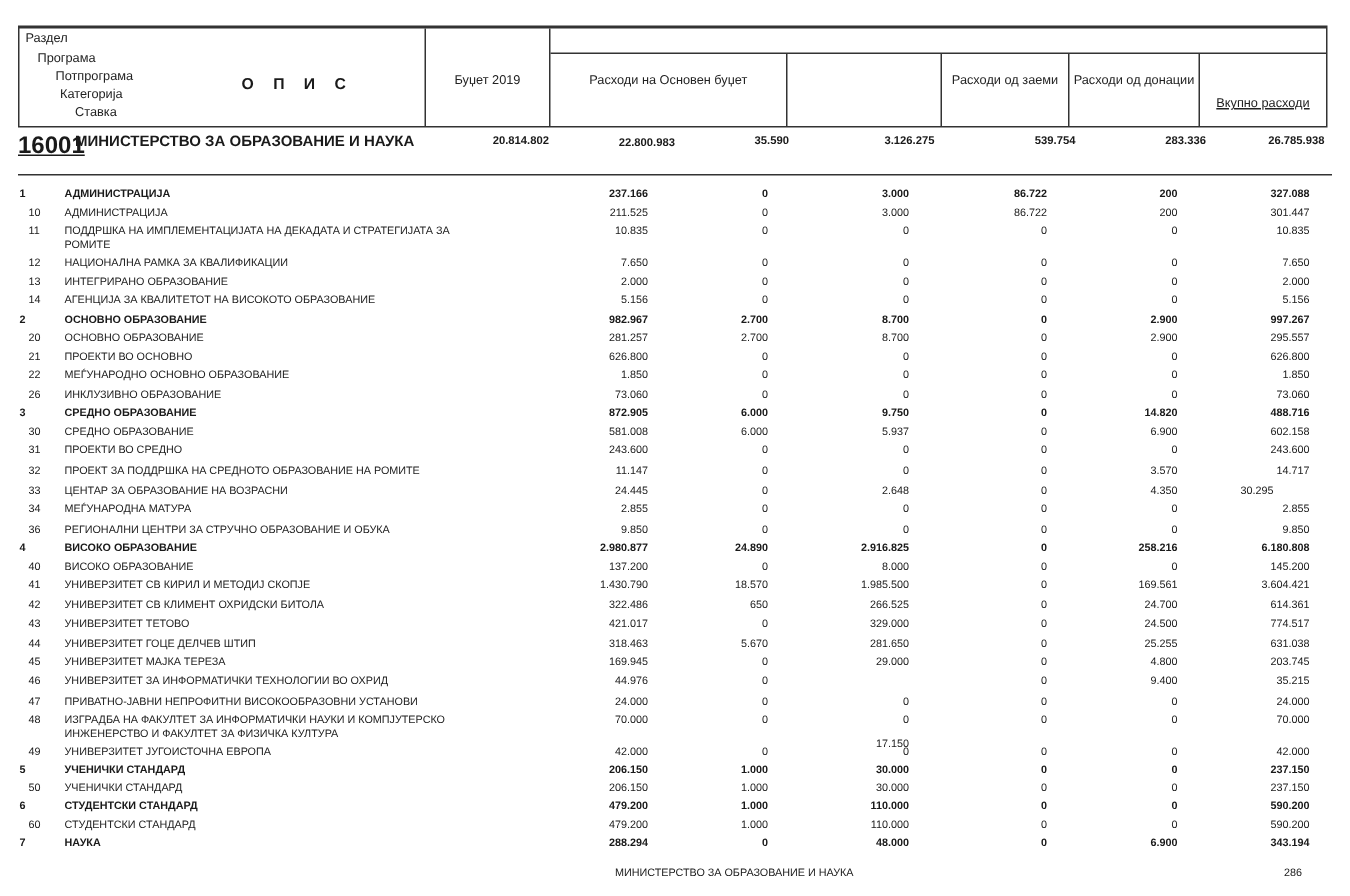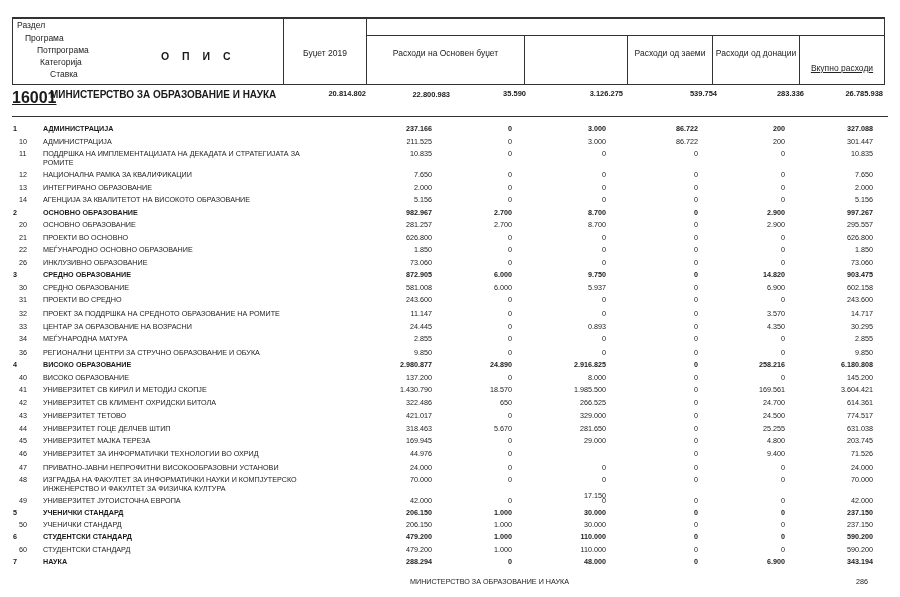--- a/index.html
+++ b/index.html
@@ -176,21 +176,21 @@
       <span class="num" style="left: 803px;">73.060</span>
     </div>
     <div class="row bold" style="top: 270px;">
       <span class="code" style="left: 13px;">3</span>
       <span class="desc">СРЕДНО ОБРАЗОВАНИЕ</span>
       <span class="num" style="left: 362px;">872.905</span>
       <span class="num" style="left: 442px;">6.000</span>
       <span class="num" style="left: 536px;">9.750</span>
       <span class="num" style="left: 628px;">0</span>
       <span class="num" style="left: 715px;">14.820</span>
-      <span class="num" style="left: 803px;">903.475</span>
+      <span class="num" style="left: 803px;">488.716</span>
     </div>
     <div class="row" style="top: 283px;">
       <span class="code" style="left: 19px;">30</span>
       <span class="desc">СРЕДНО ОБРАЗОВАНИЕ</span>
       <span class="num" style="left: 362px;">581.008</span>
       <span class="num" style="left: 442px;">6.000</span>
       <span class="num" style="left: 536px;">5.937</span>
       <span class="num" style="left: 628px;">0</span>
       <span class="num" style="left: 715px;">6.900</span>
       <span class="num" style="left: 803px;">602.158</span>
@@ -213,24 +213,24 @@
       <span class="num" style="left: 536px;">0</span>
       <span class="num" style="left: 628px;">0</span>
       <span class="num" style="left: 715px;">3.570</span>
       <span class="num" style="left: 803px;">14.717</span>
     </div>
     <div class="row" style="top: 322px;">
       <span class="code" style="left: 19px;">33</span>
       <span class="desc">ЦЕНТАР ЗА ОБРАЗОВАНИЕ НА ВОЗРАСНИ</span>
       <span class="num" style="left: 362px;">24.445</span>
       <span class="num" style="left: 442px;">0</span>
-      <span class="num" style="left: 536px;">0.893</span>
+      <span class="num" style="left: 536px;">2.648</span>
       <span class="num" style="left: 628px;">0</span>
       <span class="num" style="left: 715px;">4.350</span>
-      <span class="num" style="left: 803px;">30.295</span>
+      <span class="num" style="left: 803px; text-align: center;">30.295</span>
     </div>
     <div class="row" style="top: 334px;">
       <span class="code" style="left: 19px;">34</span>
       <span class="desc">МЕЃУНАРОДНА МАТУРА</span>
       <span class="num" style="left: 362px;">2.855</span>
       <span class="num" style="left: 442px;">0</span>
       <span class="num" style="left: 536px;">0</span>
       <span class="num" style="left: 628px;">0</span>
       <span class="num" style="left: 715px;">0</span>
       <span class="num" style="left: 803px;">2.855</span>
@@ -316,21 +316,21 @@
       <span class="num" style="left: 803px;">203.745</span>
     </div>
     <div class="row" style="top: 449px;">
       <span class="code" style="left: 19px;">46</span>
       <span class="desc">УНИВЕРЗИТЕТ ЗА ИНФОРМАТИЧКИ ТЕХНОЛОГИИ ВО ОХРИД</span>
       <span class="num" style="left: 362px;">44.976</span>
       <span class="num" style="left: 442px;">0</span>
       <span class="num" style="left: 536px; margin-top: 42px;">17.150</span>
       <span class="num" style="left: 628px;">0</span>
       <span class="num" style="left: 715px;">9.400</span>
-      <span class="num" style="left: 803px;">71.526</span>
+      <span class="num" style="left: 803px;">35.215</span>
     </div>
     <div class="row" style="top: 463px;">
       <span class="code" style="left: 19px;">47</span>
       <span class="desc">ПРИВАТНО-ЈАВНИ НЕПРОФИТНИ ВИСОКООБРАЗОВНИ УСТАНОВИ</span>
       <span class="num" style="left: 362px;">24.000</span>
       <span class="num" style="left: 442px;">0</span>
       <span class="num" style="left: 536px;">0</span>
       <span class="num" style="left: 628px;">0</span>
       <span class="num" style="left: 715px;">0</span>
       <span class="num" style="left: 803px;">24.000</span>

